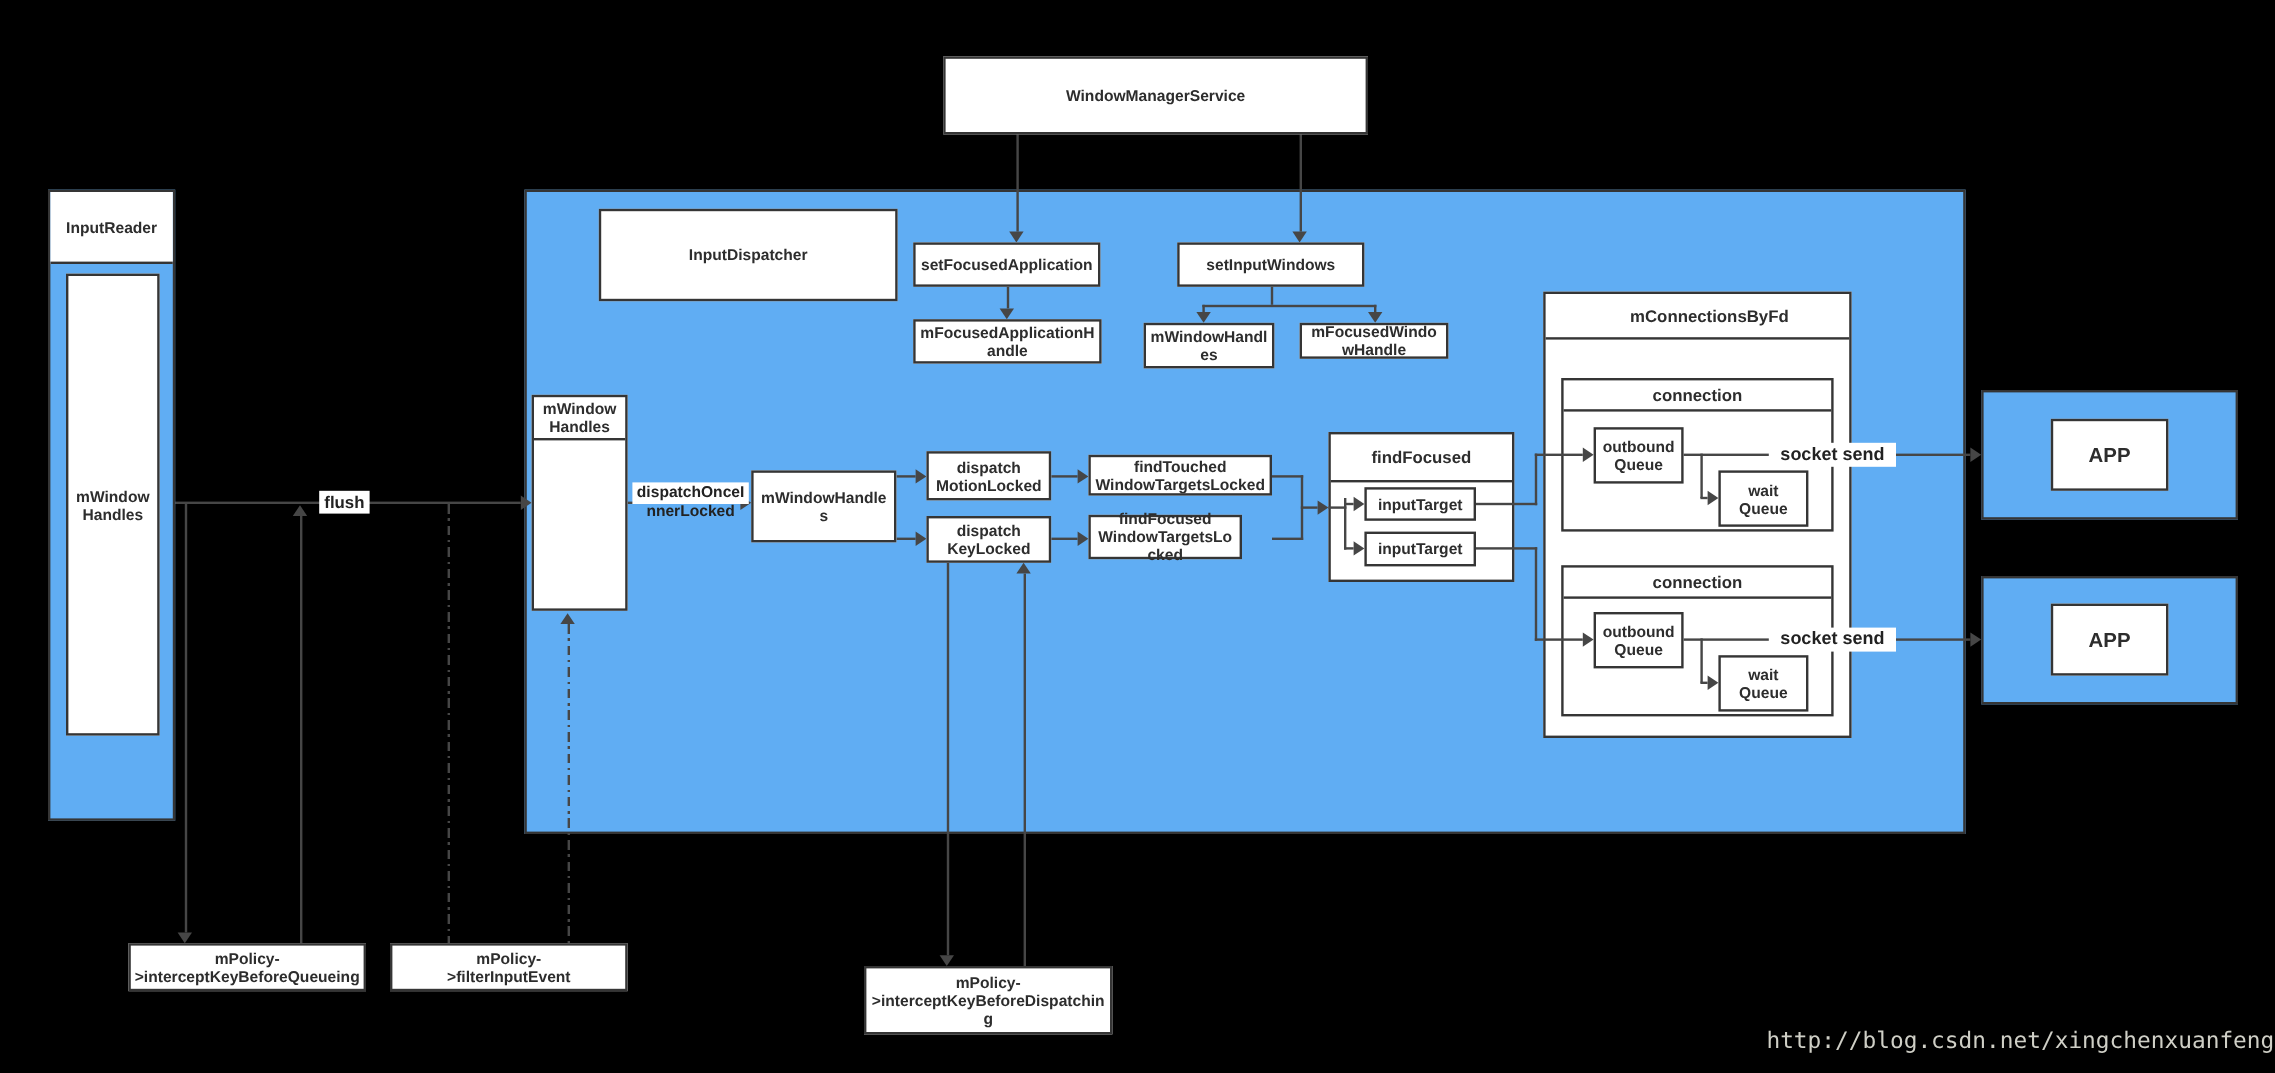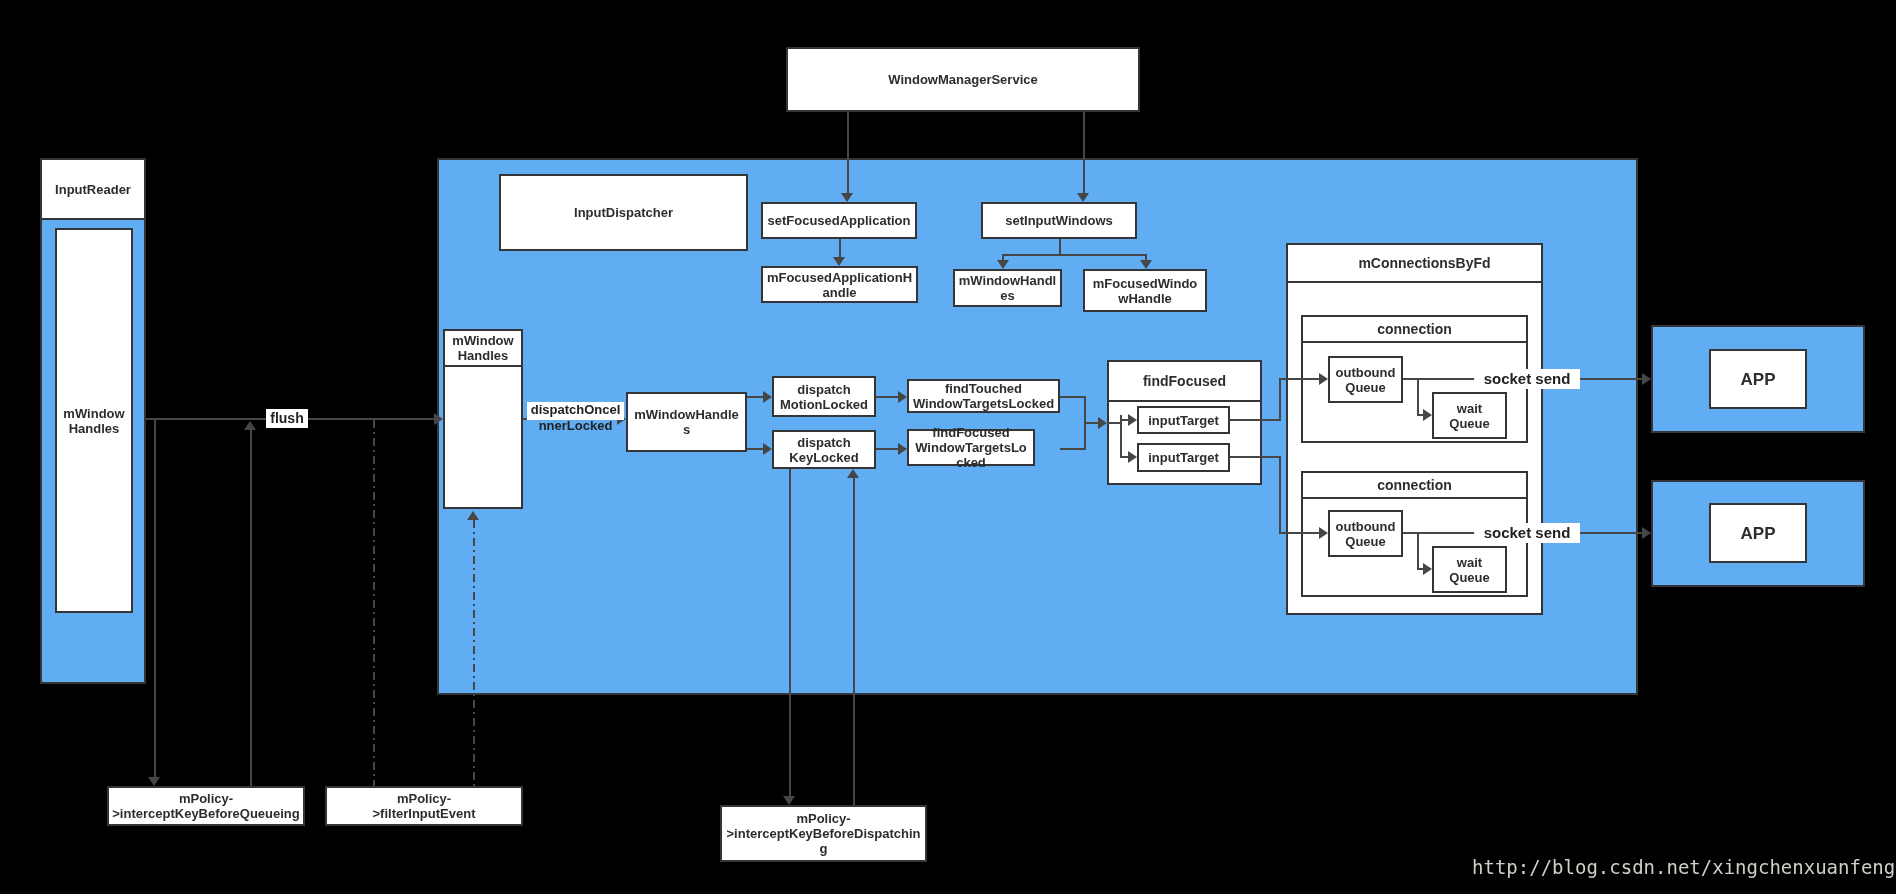--- a/index.html
+++ b/index.html
@@ -120,21 +120,21 @@
 </div>
 <div class="box" style="left:761px;top:266px;width:157px;height:37px;">
   <span>mFocusedApplicationHandle</span>
 </div>
 <div class="box" style="left:981px;top:202px;width:156px;height:37px;">
   <span>setInputWindows</span>
 </div>
 <div class="box" style="left:953px;top:269px;width:109px;height:38px;align-items:center;">
   <span>mWindowHandles</span>
 </div>
-<div class="box" style="left:1083px;top:269px;width:124px;height:43px;">
+<div class="box" style="left:1083px;top:269px;width:124px;height:30px;">
   <span>mFocusedWindowHandle</span>
 </div>
 
 <div class="cmp" style="left:443px;top:329px;width:80px;height:180px;">
   <div class="hd" style="height:36px;font-size:13px;">
     <span>mWindowHandles</span>
   </div>
 </div>
 
 <div class="box" style="left:626px;top:392px;width:121px;height:60px;">

